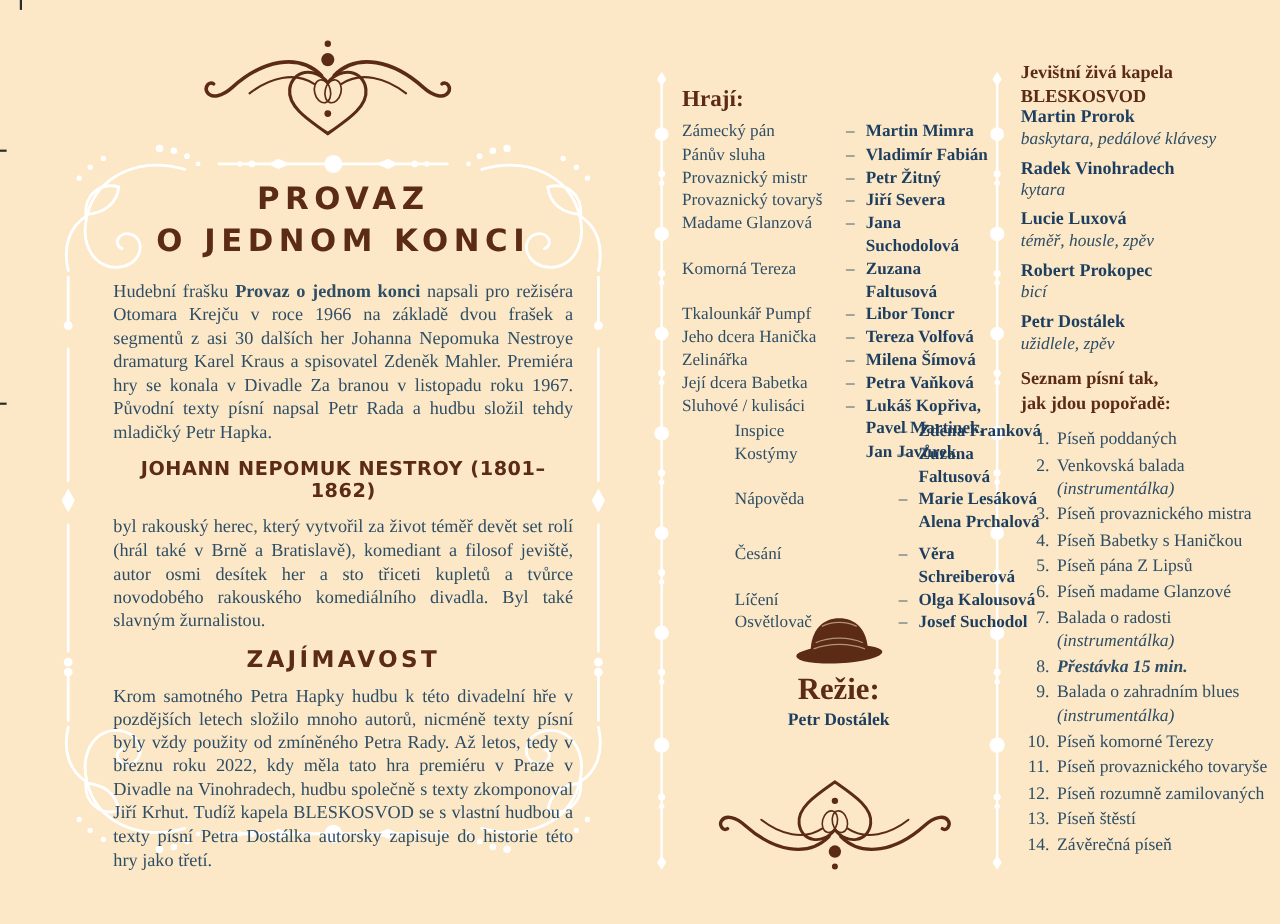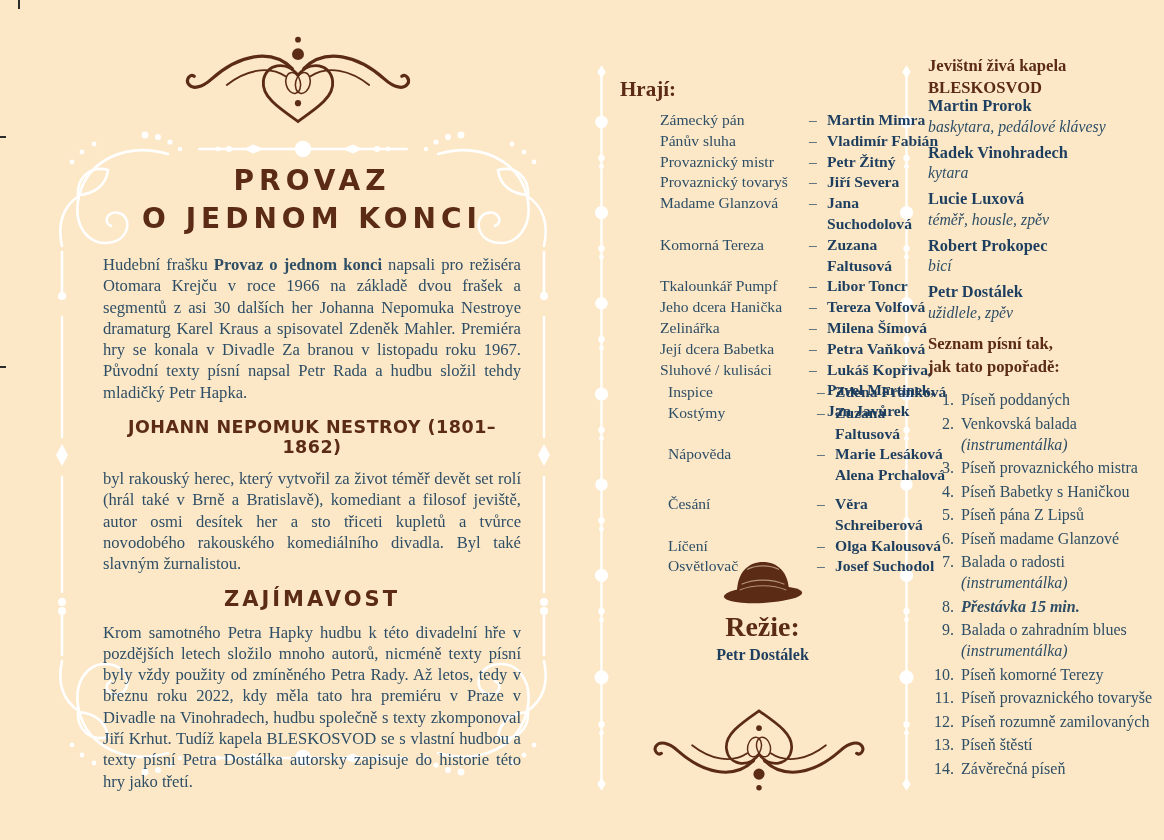--- a/index.html
+++ b/index.html
@@ -36,21 +36,21 @@
     font-weight:bold;color:var(--brown);text-align:center;
     font-size:17.5px;letter-spacing:.5px;margin:14px 0 11px 0;
   }
   .fancy.big{font-size:21px;letter-spacing:3px;margin-top:10px;}
   
   .divider{position:absolute;top:42px;width:17px;height:772px;}
   .divider.d1{left:593px;}
   .divider.d2{left:898px;}
   
   .mid-title{position:absolute;left:620px;top:56px;font-size:21px;font-weight:bold;color:var(--brown);}
-  .cast-block{position:absolute;left:620px;top:110px;width:285px;margin-left:40px;}
+  .cast-block{position:absolute;left:620px;top:110px;width:285px;}
   .crew-block{position:absolute;left:620px;top:382px;width:285px;margin-left:48px;}
   .row{display:grid;grid-template-columns:139px 18px 1fr;column-gap:5px;
        font-size:15.6px;line-height:20.8px;color:var(--text);}
   .row .dash{text-align:center;}
   .row .names{font-weight:bold;color:var(--name);}
   .row.gap-before{margin-top:8px;}
   .director{position:absolute;left:620px;top:556px;width:285px;text-align:center;}
   .hat{width:84px;height:52px;margin:0 auto;}
   .dir-label{font-size:28px;font-weight:bold;color:var(--brown);margin-top:3px;}
   .dir-name{font-size:16px;font-weight:bold;color:var(--name);margin-top:3px;}
@@ -388,21 +388,21 @@
         <div class="mname">Robert Prokopec</div>
         <div class="minst">bicí</div>
       </div>
       <div class="member">
         <div class="mname">Petr Dostálek</div>
         <div class="minst">užidlele, zpěv</div>
       </div>
     </div>
   <div class="songs-head">
     <div>Seznam písní tak,</div>
-    <div>jak tato popořadě:</div>
+    <div>jak jdou popořadě:</div>
   </div>
   <ol class="songs" id="song-list">
       <li class="song">
         <span class="num">1.</span>
         <span>
           <span style="display: block;">Píseň poddaných</span>
         </span>
       </li>
       <li class="song">
         <span class="num">2.</span>

